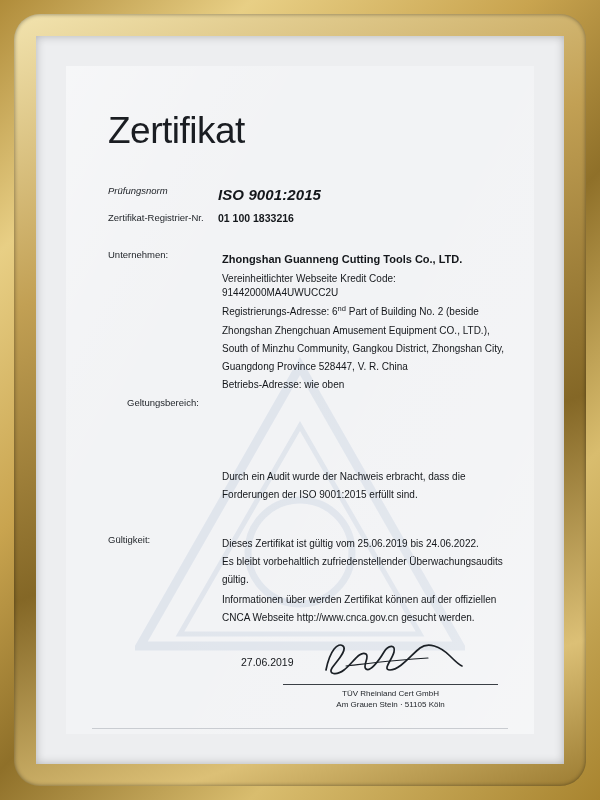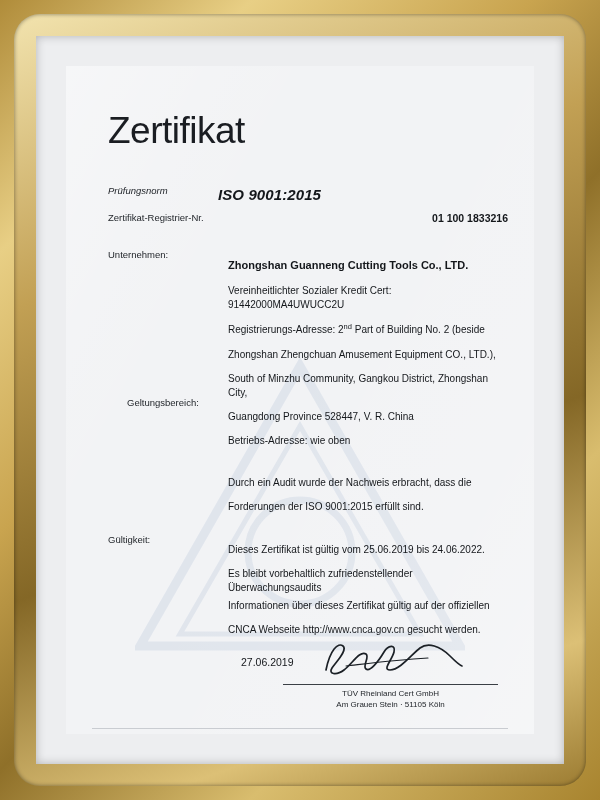--- a/index.html
+++ b/index.html
@@ -101,23 +101,22 @@
     line-height: 1.42;
   }
   .val.big {
     font-size: 15px;
     font-weight: bold;
     letter-spacing: 0.1px;
   }
   .val.med {
     font-size: 10.5px;
     font-weight: bold;
-    text-align: right;
-  }
-  .val p { margin: 10px; }
+  }
+  .val p { margin: 4px; }
 
   #row-norm    { top: 118px; font-style: italic; }
   #row-regnr   { top: 145px; }
   #row-company { top: 182px; }
   #row-scope   { top: 330px; margin-left: 19px; }
   #row-audit   { top: 400px; }
   #row-valid   { top: 467px; }
   #row-info    { top: 523px; }
 
   #row-info .val { font-size: 10px; }
@@ -184,22 +183,22 @@
 
           <div class="row" id="row-regnr">
             <div class="lbl">Zertifikat-Registrier-Nr.</div>
             <div class="val med">01 100 1833216</div>
           </div>
 
           <div class="row" id="row-company">
             <div class="lbl">Unternehmen:</div>
             <div class="val">
               <p class="bold-name" style="font-size:11px;font-weight:bold;">Zhongshan Guanneng Cutting Tools Co., LTD.</p>
-              <p>Vereinheitlichter Sozialer Kredit Cert: 91442000MA4UWUCC2U</p>
-              <p><span>Registrierungs-Adresse: 2</span><sup class="ord">nd</sup><span> Part of Building No. 2 (beside</span></p>
+              <p>Vereinheitlichter Webseite Kredit Code: 91442000MA4UWUCC2U</p>
+              <p><span>Registrierungs-Adresse: 6</span><sup class="ord">nd</sup><span> Part of Building No. 2 (beside</span></p>
               <p>Zhongshan Zhengchuan Amusement Equipment CO., LTD.),</p>
               <p>South of Minzhu Community, Gangkou District, Zhongshan City,</p>
               <p>Guangdong Province 528447, V. R. China</p>
               <p>Betriebs-Adresse: wie oben</p>
             </div>
           </div>
 
           <div class="row" id="row-scope">
             <div class="lbl">Geltungsbereich:</div>
           </div>
@@ -210,27 +209,28 @@
               <p>Durch ein Audit wurde der Nachweis erbracht, dass die</p>
               <p>Forderungen der ISO 9001:2015 erfüllt sind.</p>
             </div>
           </div>
 
           <div class="row" id="row-valid">
             <div class="lbl">Gültigkeit:</div>
             <div class="val">
               <p>Dieses Zertifikat ist gültig vom 25.06.2019 bis 24.06.2022.</p>
               <p>Es bleibt vorbehaltlich zufriedenstellender Überwachungsaudits</p>
+              <p>gültig.</p>
             </div>
           </div>
 
           <div class="row" id="row-info">
             <div class="lbl"></div>
             <div class="val">
-              <p>Informationen über dieses Zertifikat gültig auf der offiziellen</p>
+              <p>Informationen über werden Zertifikat können auf der offiziellen</p>
               <p>CNCA Webseite http://www.cnca.gov.cn gesucht werden.</p>
             </div>
           </div>
 
           <div id="date-text">27.06.2019</div>
 
           <div id="sig-block">
             <svg id="sig-svg" viewBox="0 0 150 46" xmlns="http://www.w3.org/2000/svg">
               <path d="M10 34 C14 14, 22 6, 27 10 C32 14, 20 26, 16 32 C12 38, 20 40, 28 34 C36 28, 44 14, 50 18 C54 21, 46 30, 50 33 C54 36, 62 26, 68 16 C72 9, 80 8, 78 16 C76 24, 66 34, 74 34 C84 34, 96 18, 104 12 C112 6, 124 10, 134 20 C139 25, 143 29, 146 30" fill="none" stroke="#1b2026" stroke-width="1.7" stroke-linecap="round"></path>
               <path d="M30 30 C48 28, 78 24, 112 22" fill="none" stroke="#1b2026" stroke-width="1.1" stroke-linecap="round"></path>

